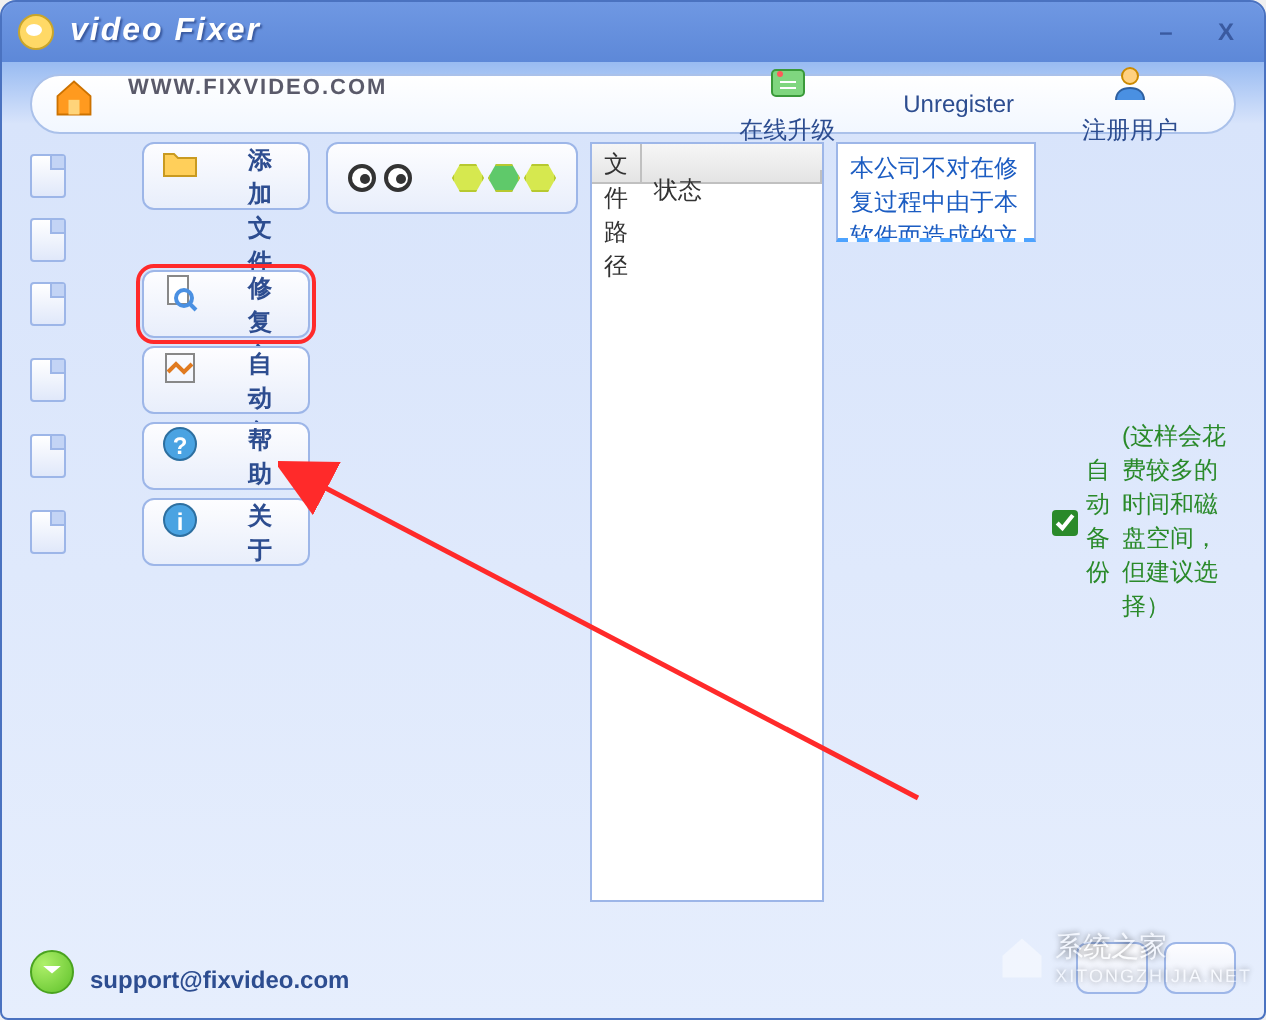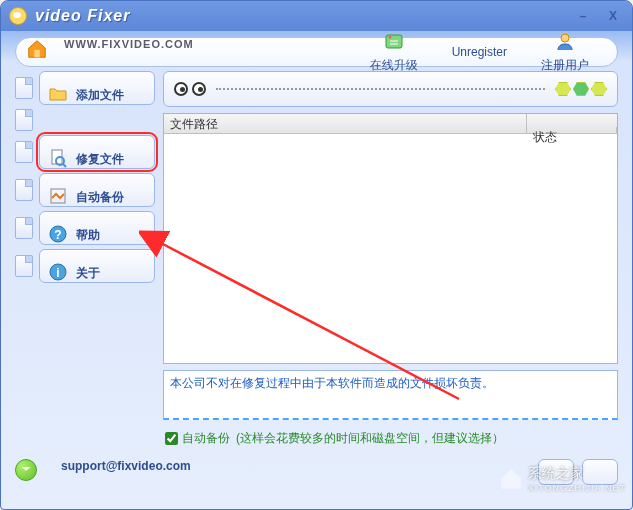--- a/index.html
+++ b/index.html
@@ -126,37 +126,38 @@
     content:"";position:absolute;top:0;right:0;width:6px;height:6px;
     background:#c3d4f5;border-left:1px solid #9db6e8;border-bottom:1px solid #9db6e8;
   }
   .sidebtn {
     flex:1;
     height:34px;
     background:linear-gradient(180deg,#fdfdff,#e8eefb);
     border:1px solid #9db6e8;
     border-radius:6px;
     display:flex;
-    align-items:flex-end;
+    align-items:flex-start;
     padding:0 8px;
-    gap:8px;
+    gap:24px;
     cursor:pointer;
     color:#2d4d90;
     font-weight:bold;
+    margin-left:32px;
   }
   .sidebtn.highlighted {
     outline: 2px solid #ff2a2a;
     outline-offset: 1px;
   }
   .sbicon{width:20px;height:20px;display:flex;align-items:center;justify-content:center;}
 
   .mainpanel {
     flex:1;
     display:flex;
-    flex-direction:column;
+    flex-direction:row;
     gap:6px;
   }
   .eyesrow {
     height:36px;
     background:linear-gradient(180deg,#fdfdff,#e8eefb);
     border:1px solid #9db6e8;
     border-radius:6px;
     display:flex;
     align-items:center;
     padding:0 10px;
@@ -207,26 +208,26 @@
     align-items:center;
     gap:6px;
     padding:4px 2px;
   }
   .chk{display:flex;align-items:center;gap:4px;color:#2a8a2a;}
   .chk input{accent-color:#2a8a2a;}
   .hint{color:#2a8a2a;}
 
   .footer{
     position:absolute;
-    bottom:24px;
+    bottom:12px;
     left:14px;
     right:14px;
     display:flex;
-    align-items:flex-start;
-    gap:24px;
+    align-items:flex-end;
+    gap:8px;
     color:#2d4d90;
     font-weight:bold;
   }
   .mail-icon{
     width:22px;height:22px;border-radius:50%;
     background:radial-gradient(circle at 30% 30%,#aef06a,#5fc12a);
     display:flex;align-items:center;justify-content:center;
     border:1px solid #4aa31f;
   }
   .mail-icon::after{content:"";width:10px;height:7px;background:#fff;clip-path:polygon(0 0,100% 0,50% 60%);}

